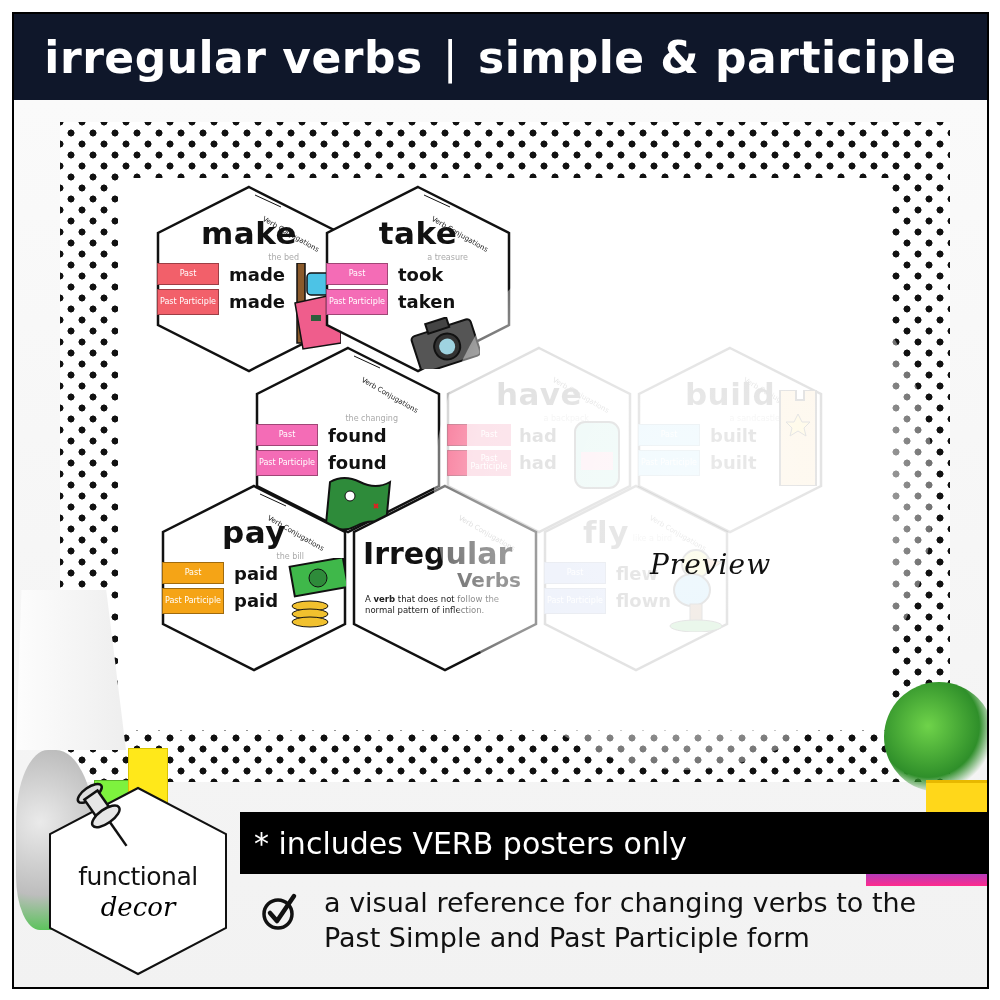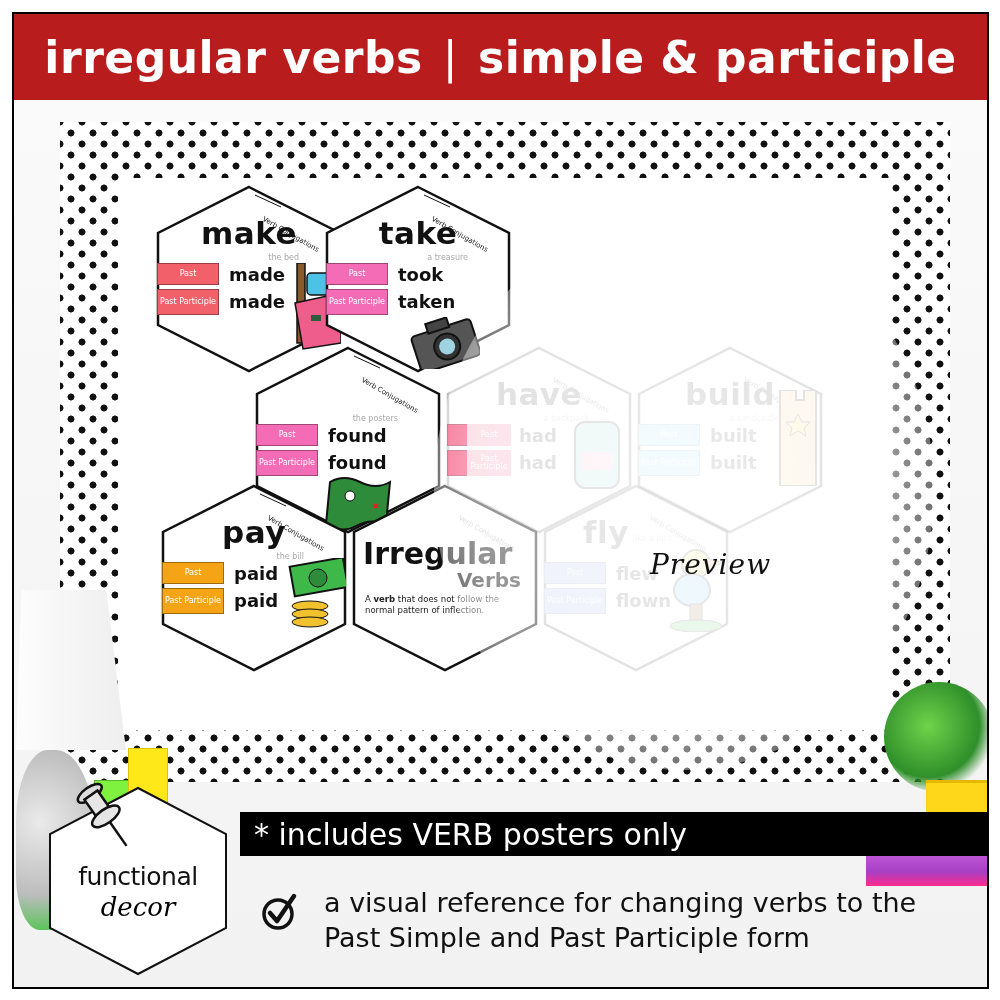--- a/index.html
+++ b/index.html
@@ -1,19 +1,19 @@
 <!DOCTYPE html>
 <html><head>
 <meta charset="utf-8">
 <style>
   *{box-sizing:border-box;margin:0;padding:0}
   html,body{width:1000px;height:1000px;background:#fff;overflow:hidden}
   body{font-family:"DejaVu Sans","Liberation Sans",sans-serif;position:relative}
   .frame{position:absolute;left:12px;top:12px;width:977px;height:977px;border:2px solid #000;background:#f7f7f7;overflow:hidden}
-  .title-bar{position:absolute;left:0;top:0;width:100%;height:86px;background:#b91c1c;color:#fff;display:flex;align-items:center;justify-content:center;font-size:44px;font-weight:bold;letter-spacing:0.5px}
+  .title-bar{position:absolute;left:0;top:0;width:100%;height:86px;background:#0f172a;color:#fff;display:flex;align-items:center;justify-content:center;font-size:44px;font-weight:bold;letter-spacing:0.5px}
   .title-bar .sep{margin:0 20px;font-weight:normal}
 
   
   .wall{position:absolute;left:0;top:86px;width:100%;height:891px;background:linear-gradient(180deg,#fafafa 0%,#f2f2f2 100%)}
   .board{position:absolute;left:46px;top:22px;width:890px;height:660px;
     background-color:#fff;
     background-image:radial-gradient(circle,#111 3.2px,transparent 3.8px),radial-gradient(circle,#111 3.2px,transparent 3.8px);
     background-size:22px 22px,22px 22px;background-position:0 0,11px 11px}
   .board-inner{position:absolute;left:58px;top:56px;width:774px;height:552px;background:#fff}
 
@@ -41,21 +41,21 @@
   
   .lamp-shade{position:absolute;left:2px;top:490px;width:110px;height:160px;background:linear-gradient(90deg,#fdfdfd,#eee);clip-path:polygon(5% 0,82% 0,100% 100%,0 100%)}
   .lamp-base{position:absolute;left:2px;top:650px;width:80px;height:180px;background:radial-gradient(circle at 30% 40%,#eaeaea,#bdbdbd 60%,#37c537 100%);border-radius:40% 50% 30% 30%}
   .book-green{position:absolute;left:80px;top:680px;width:36px;height:130px;background:#7ef23e;border:1px solid #5ab42a}
   .book-yellow{position:absolute;left:114px;top:648px;width:40px;height:160px;background:#ffe81a;border:1px solid #d8c400}
   .plant{position:absolute;left:870px;top:582px;width:110px;height:110px;border-radius:50%;background:radial-gradient(circle at 40% 40%,#6fd34a 0%,#2f8f2a 55%,rgba(47,143,42,0) 72%)}
   .pot{position:absolute;left:912px;top:680px;width:68px;height:60px;background:#ffd71a;border-radius:0 0 10px 10px;border-top:3px solid #e7b800}
   .pbooks{position:absolute;left:852px;top:738px;width:137px;height:48px;background:linear-gradient(180deg,#d66ee6 0%,#a640c4 70%,#ff2a8c 100%)}
 
   
-  .note{position:absolute;left:226px;top:798px;width:751px;height:44px;background:#000;color:#fff;font-size:30px;display:flex;align-items:center;padding-left:14px}
+  .note{position:absolute;left:226px;top:798px;width:751px;height:62px;background:#000;color:#fff;font-size:30px;display:flex;align-items:center;padding-left:14px}
   .bullet{position:absolute;left:246px;top:872px;width:720px;display:flex;gap:24px}
   .bullet .txt{font-size:27px;line-height:1.28;color:#111}
   .check{width:40px;height:40px;flex:0 0 40px;margin-top:6px}
   .logo{position:absolute;left:33px;top:772px;width:182px;height:190px}
   .logo svg{position:absolute;left:0;top:0}
   .logo .l1{position:absolute;left:0;width:182px;top:76px;text-align:center;font-size:25px;color:#111;letter-spacing:-0.5px}
   .logo .l2{position:absolute;left:0;width:182px;top:106px;text-align:center;font-size:26px;font-family:"DejaVu Serif",serif;font-style:italic;color:#000000}
 </style>
 </head>
 <body>
@@ -114,21 +114,21 @@
           </g>
         </svg>
     </div>
 
     <div class="hex" style="left:240px;top:246px">
       <svg class="shape" viewBox="0 0 188 188">
           <polygon points="94,2 185,48 185,140 94,186 3,140 3,48" fill="#fff" stroke="#111" stroke-width="2.5"></polygon>
           <line x1="100" y1="10" x2="126" y2="22" stroke="#111" stroke-width="1"></line>
         </svg>
       <div class="tag">Verb Conjugations</div>
-      <div class="sub">the posters</div>
+      <div class="sub">the changing</div>
       <div class="lbl past" style="background:#F46CB6">Past</div>
       <div class="lbl pp" style="background:#F46CB6">Past Participle</div>
       <div class="form f1">found</div>
       <div class="form f2">found</div>
       <svg class="art" style="left:70px;top:128px" width="70" height="56" viewBox="0 0 70 56">
           <path d="M6 8 Q20 0 36 8 T66 8 L62 50 Q46 44 32 52 T2 50 Z" fill="#2e8b3a" stroke="#111" stroke-width="2"></path>
           <circle cx="26" cy="22" r="5" fill="#fff" stroke="#111"></circle>
           <path d="M50 30 l4 4 m0 -4 l-4 4" stroke="#d22" stroke-width="2"></path>
         </svg>
     </div>

